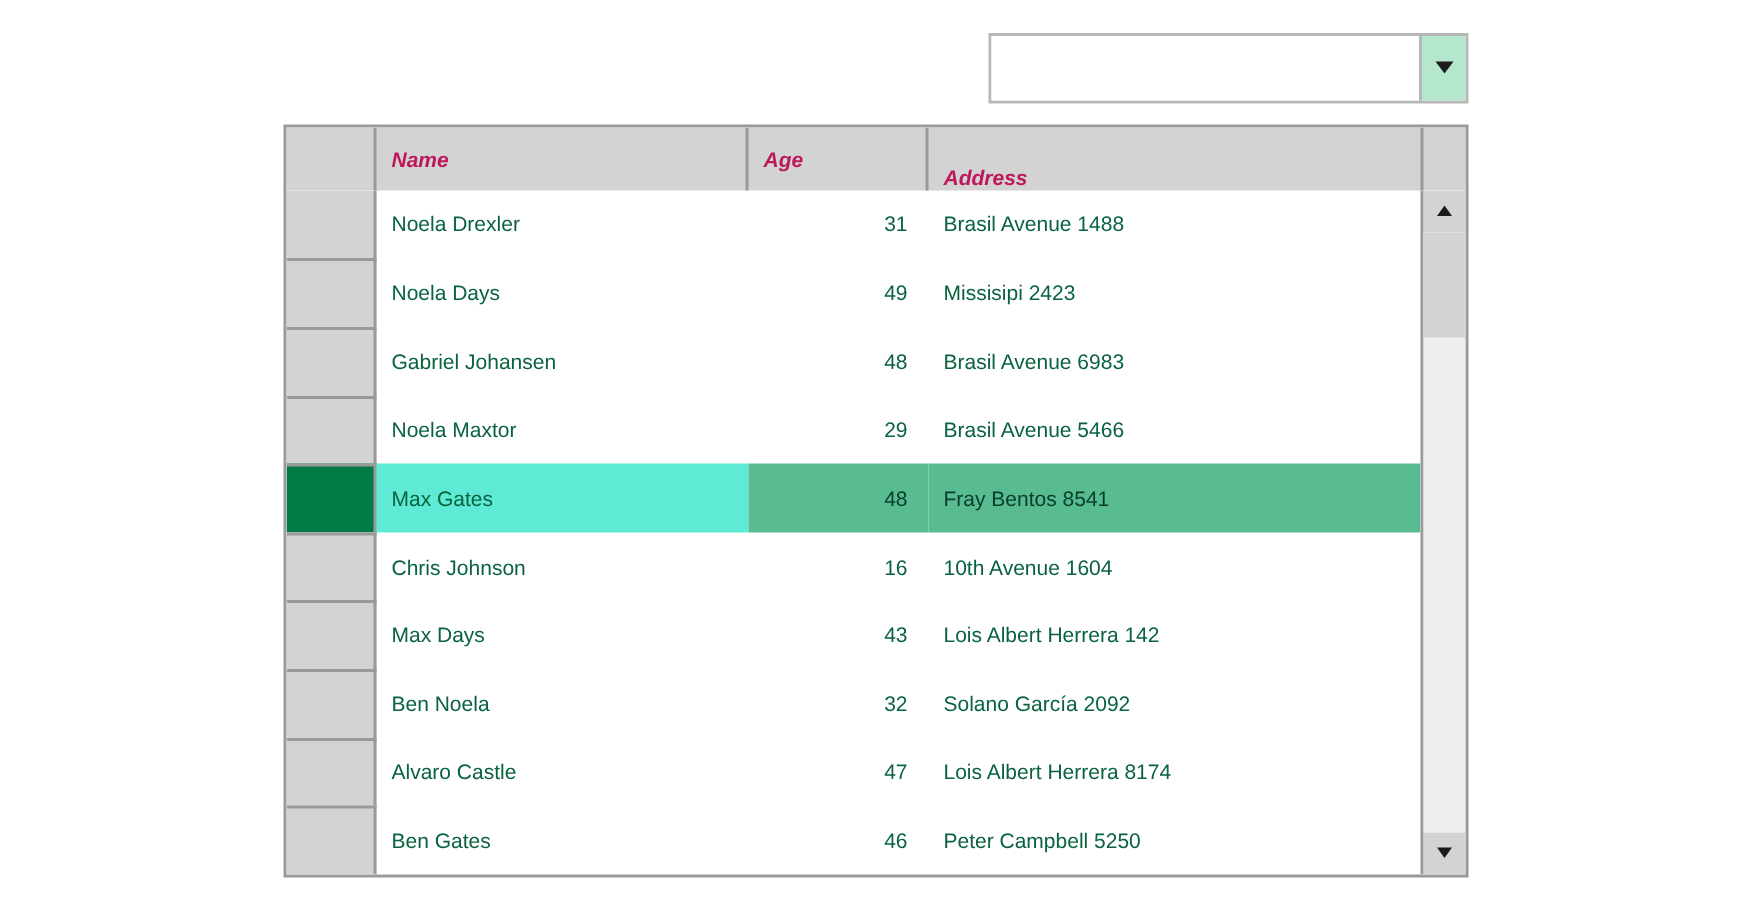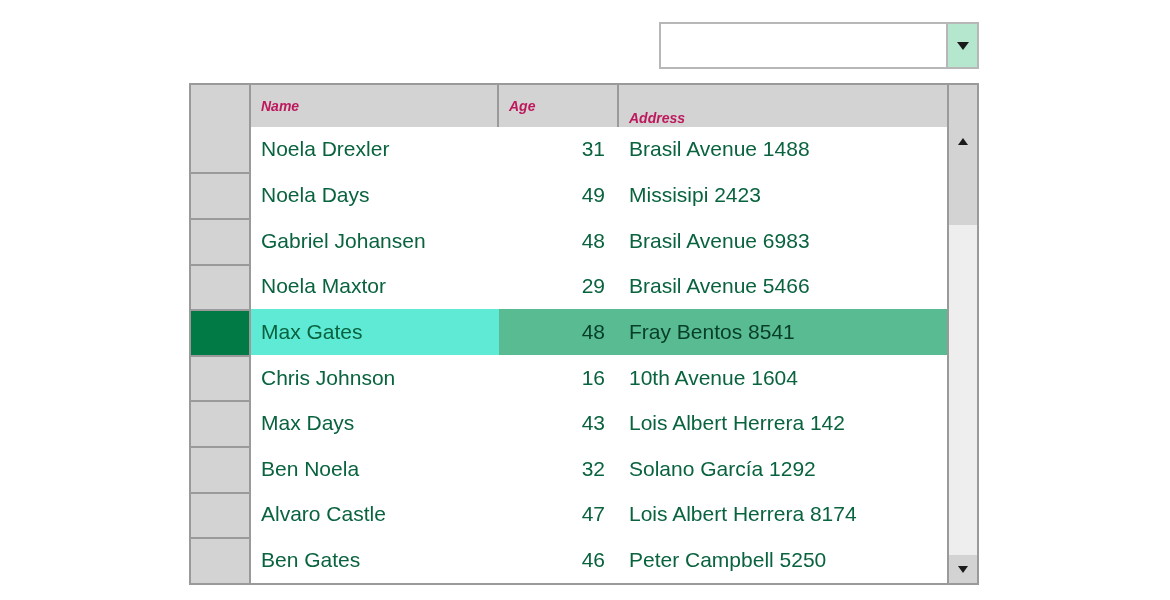--- a/index.html
+++ b/index.html
@@ -86,21 +86,21 @@
   .rows-area {
     flex: 1 1 auto;
     display: flex;
     flex-direction: column;
     overflow: hidden;
   }
   .row {
     display: flex;
     height: 46px;
     align-items: stretch;
-    font-size: 21px;
+    font-size: 14px;
     color: #09633f;
   }
   .row .cell {
     display: flex;
     align-items: center;
     padding: 0 10px;
   }
   .row .row-head {
     width: 60px; flex: 0 0 60px;
     background: #d3d3d3;
@@ -214,21 +214,21 @@
           <div class="row">
             <div class="row-head"></div>
             <div class="cell name">Max Days</div>
             <div class="cell age">43</div>
             <div class="cell addr">Lois Albert Herrera 142</div>
           </div>
           <div class="row">
             <div class="row-head"></div>
             <div class="cell name">Ben Noela</div>
             <div class="cell age">32</div>
-            <div class="cell addr">Solano García 1292</div>
+            <div class="cell addr">Solano García 2092</div>
           </div>
           <div class="row">
             <div class="row-head"></div>
             <div class="cell name">Alvaro Castle</div>
             <div class="cell age">47</div>
             <div class="cell addr">Lois Albert Herrera 8174</div>
           </div>
           <div class="row">
             <div class="row-head"></div>
             <div class="cell name">Ben Gates</div>

